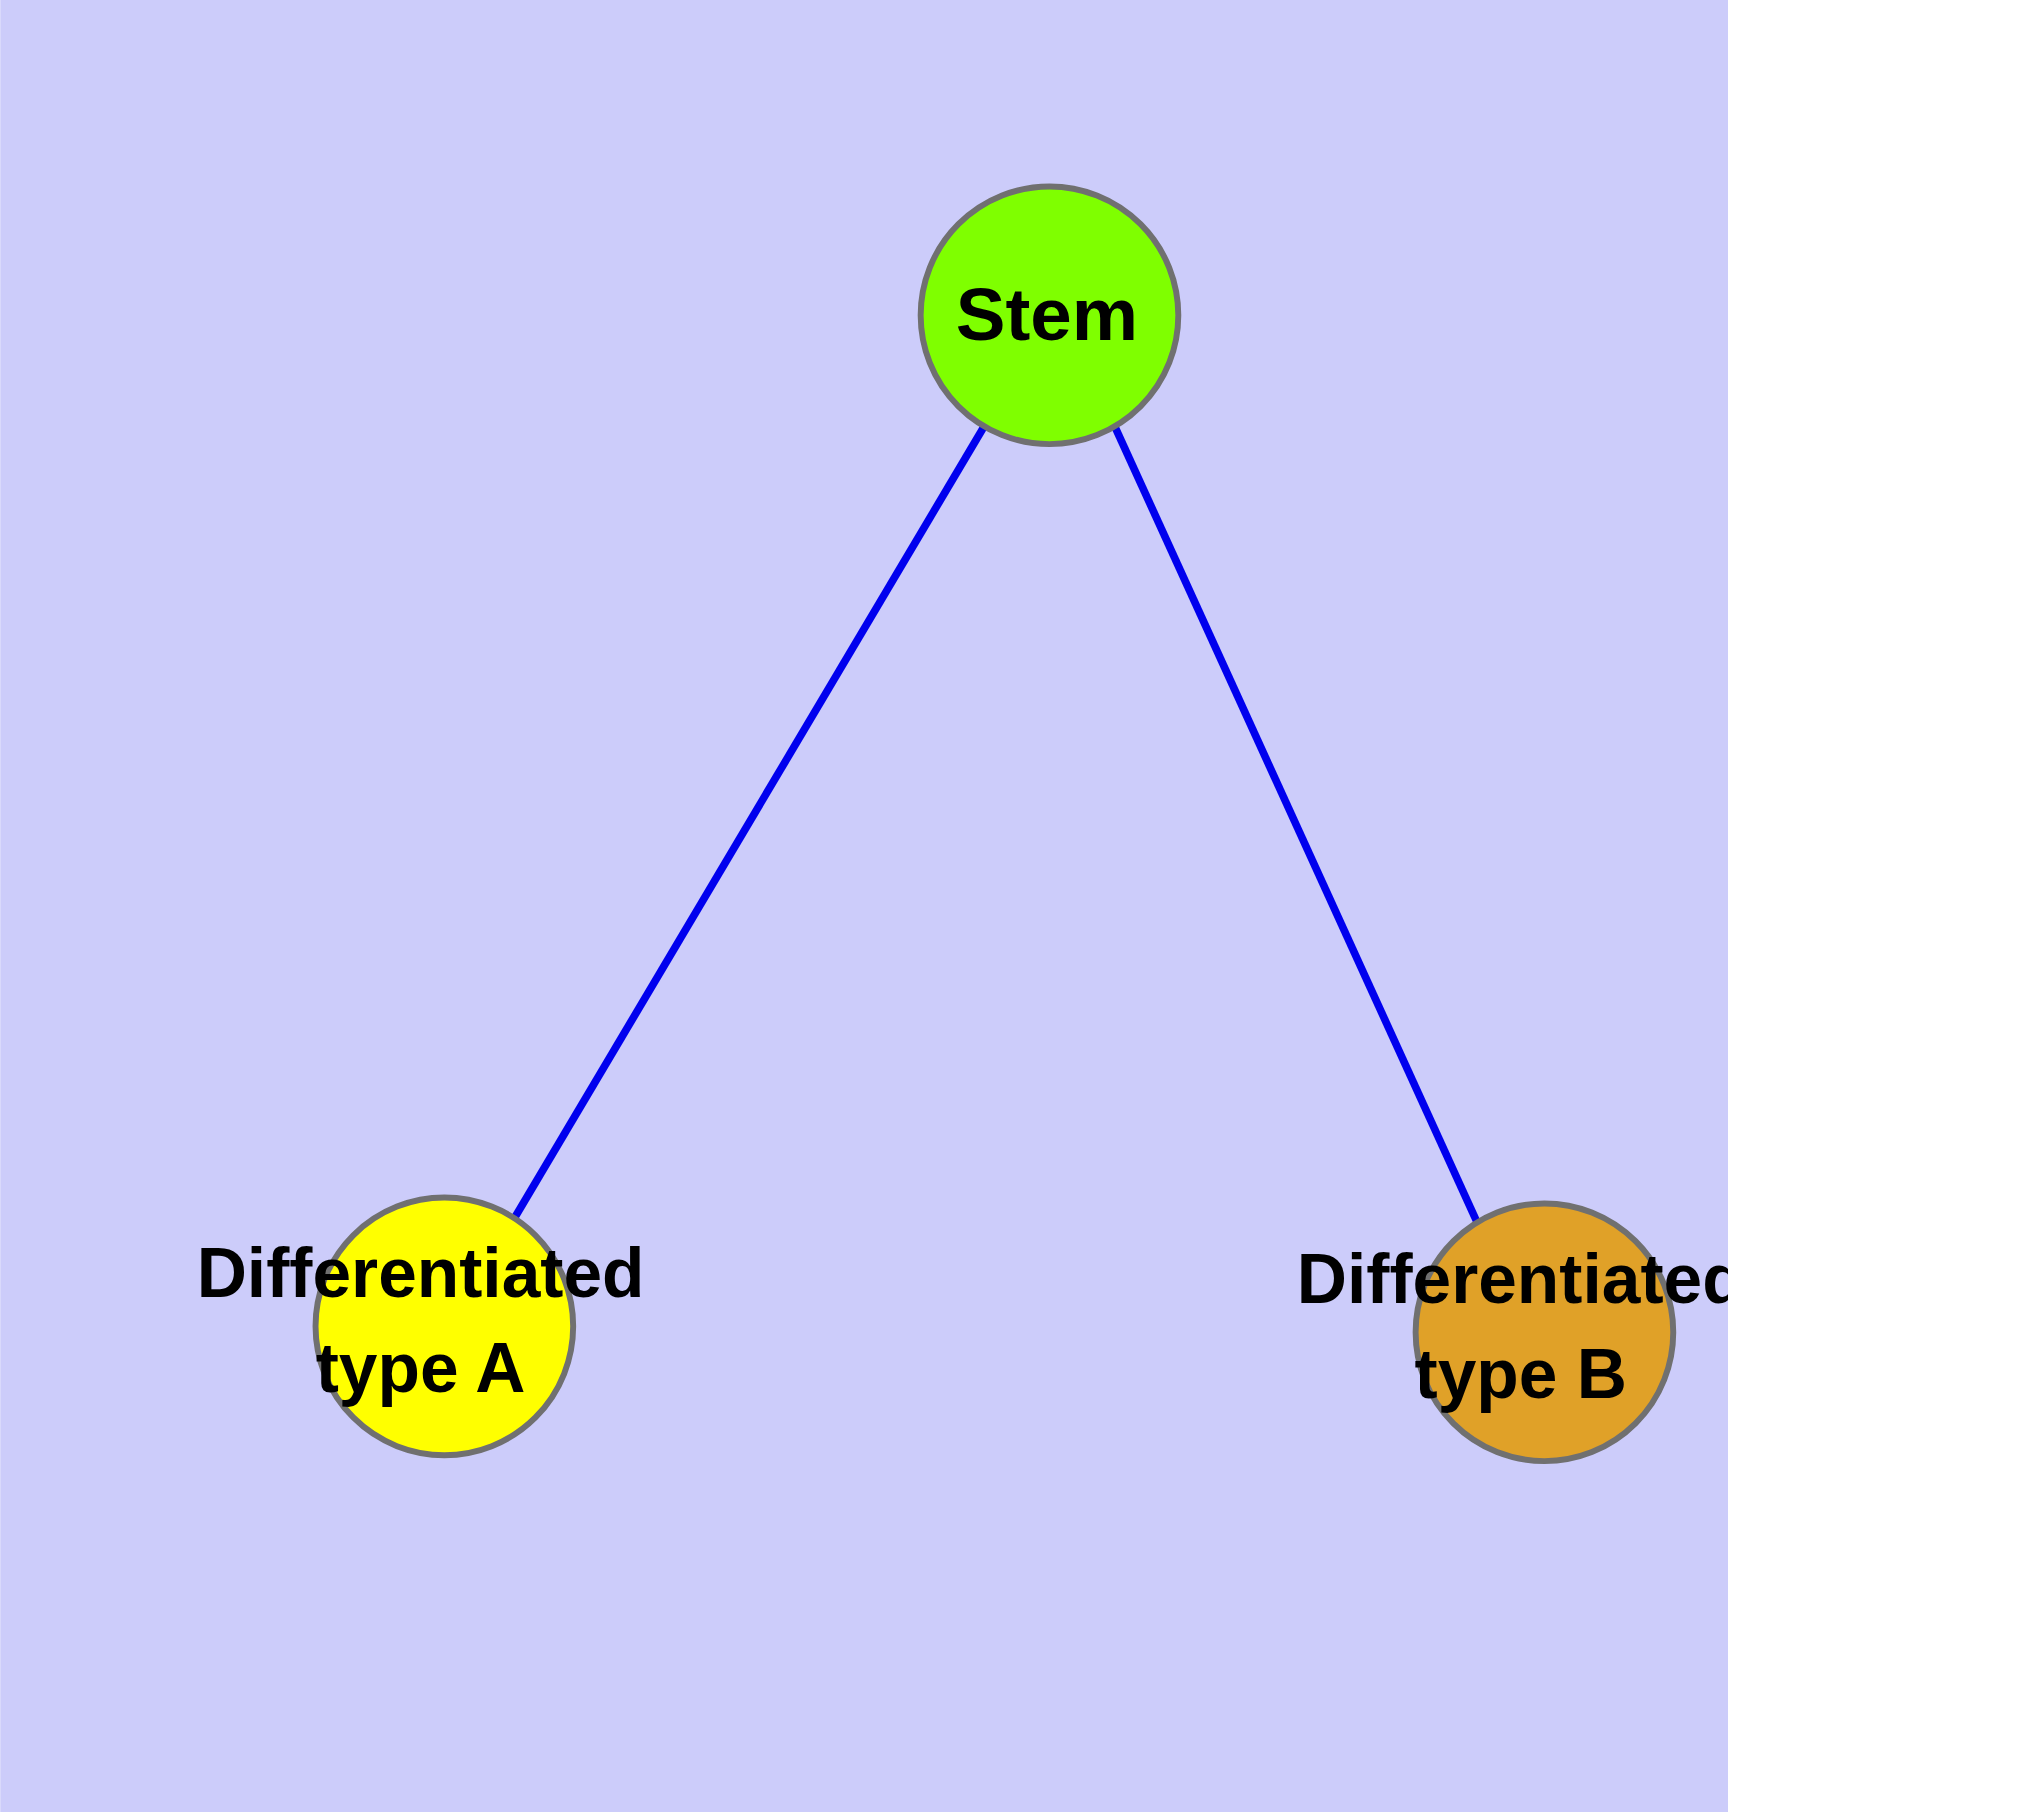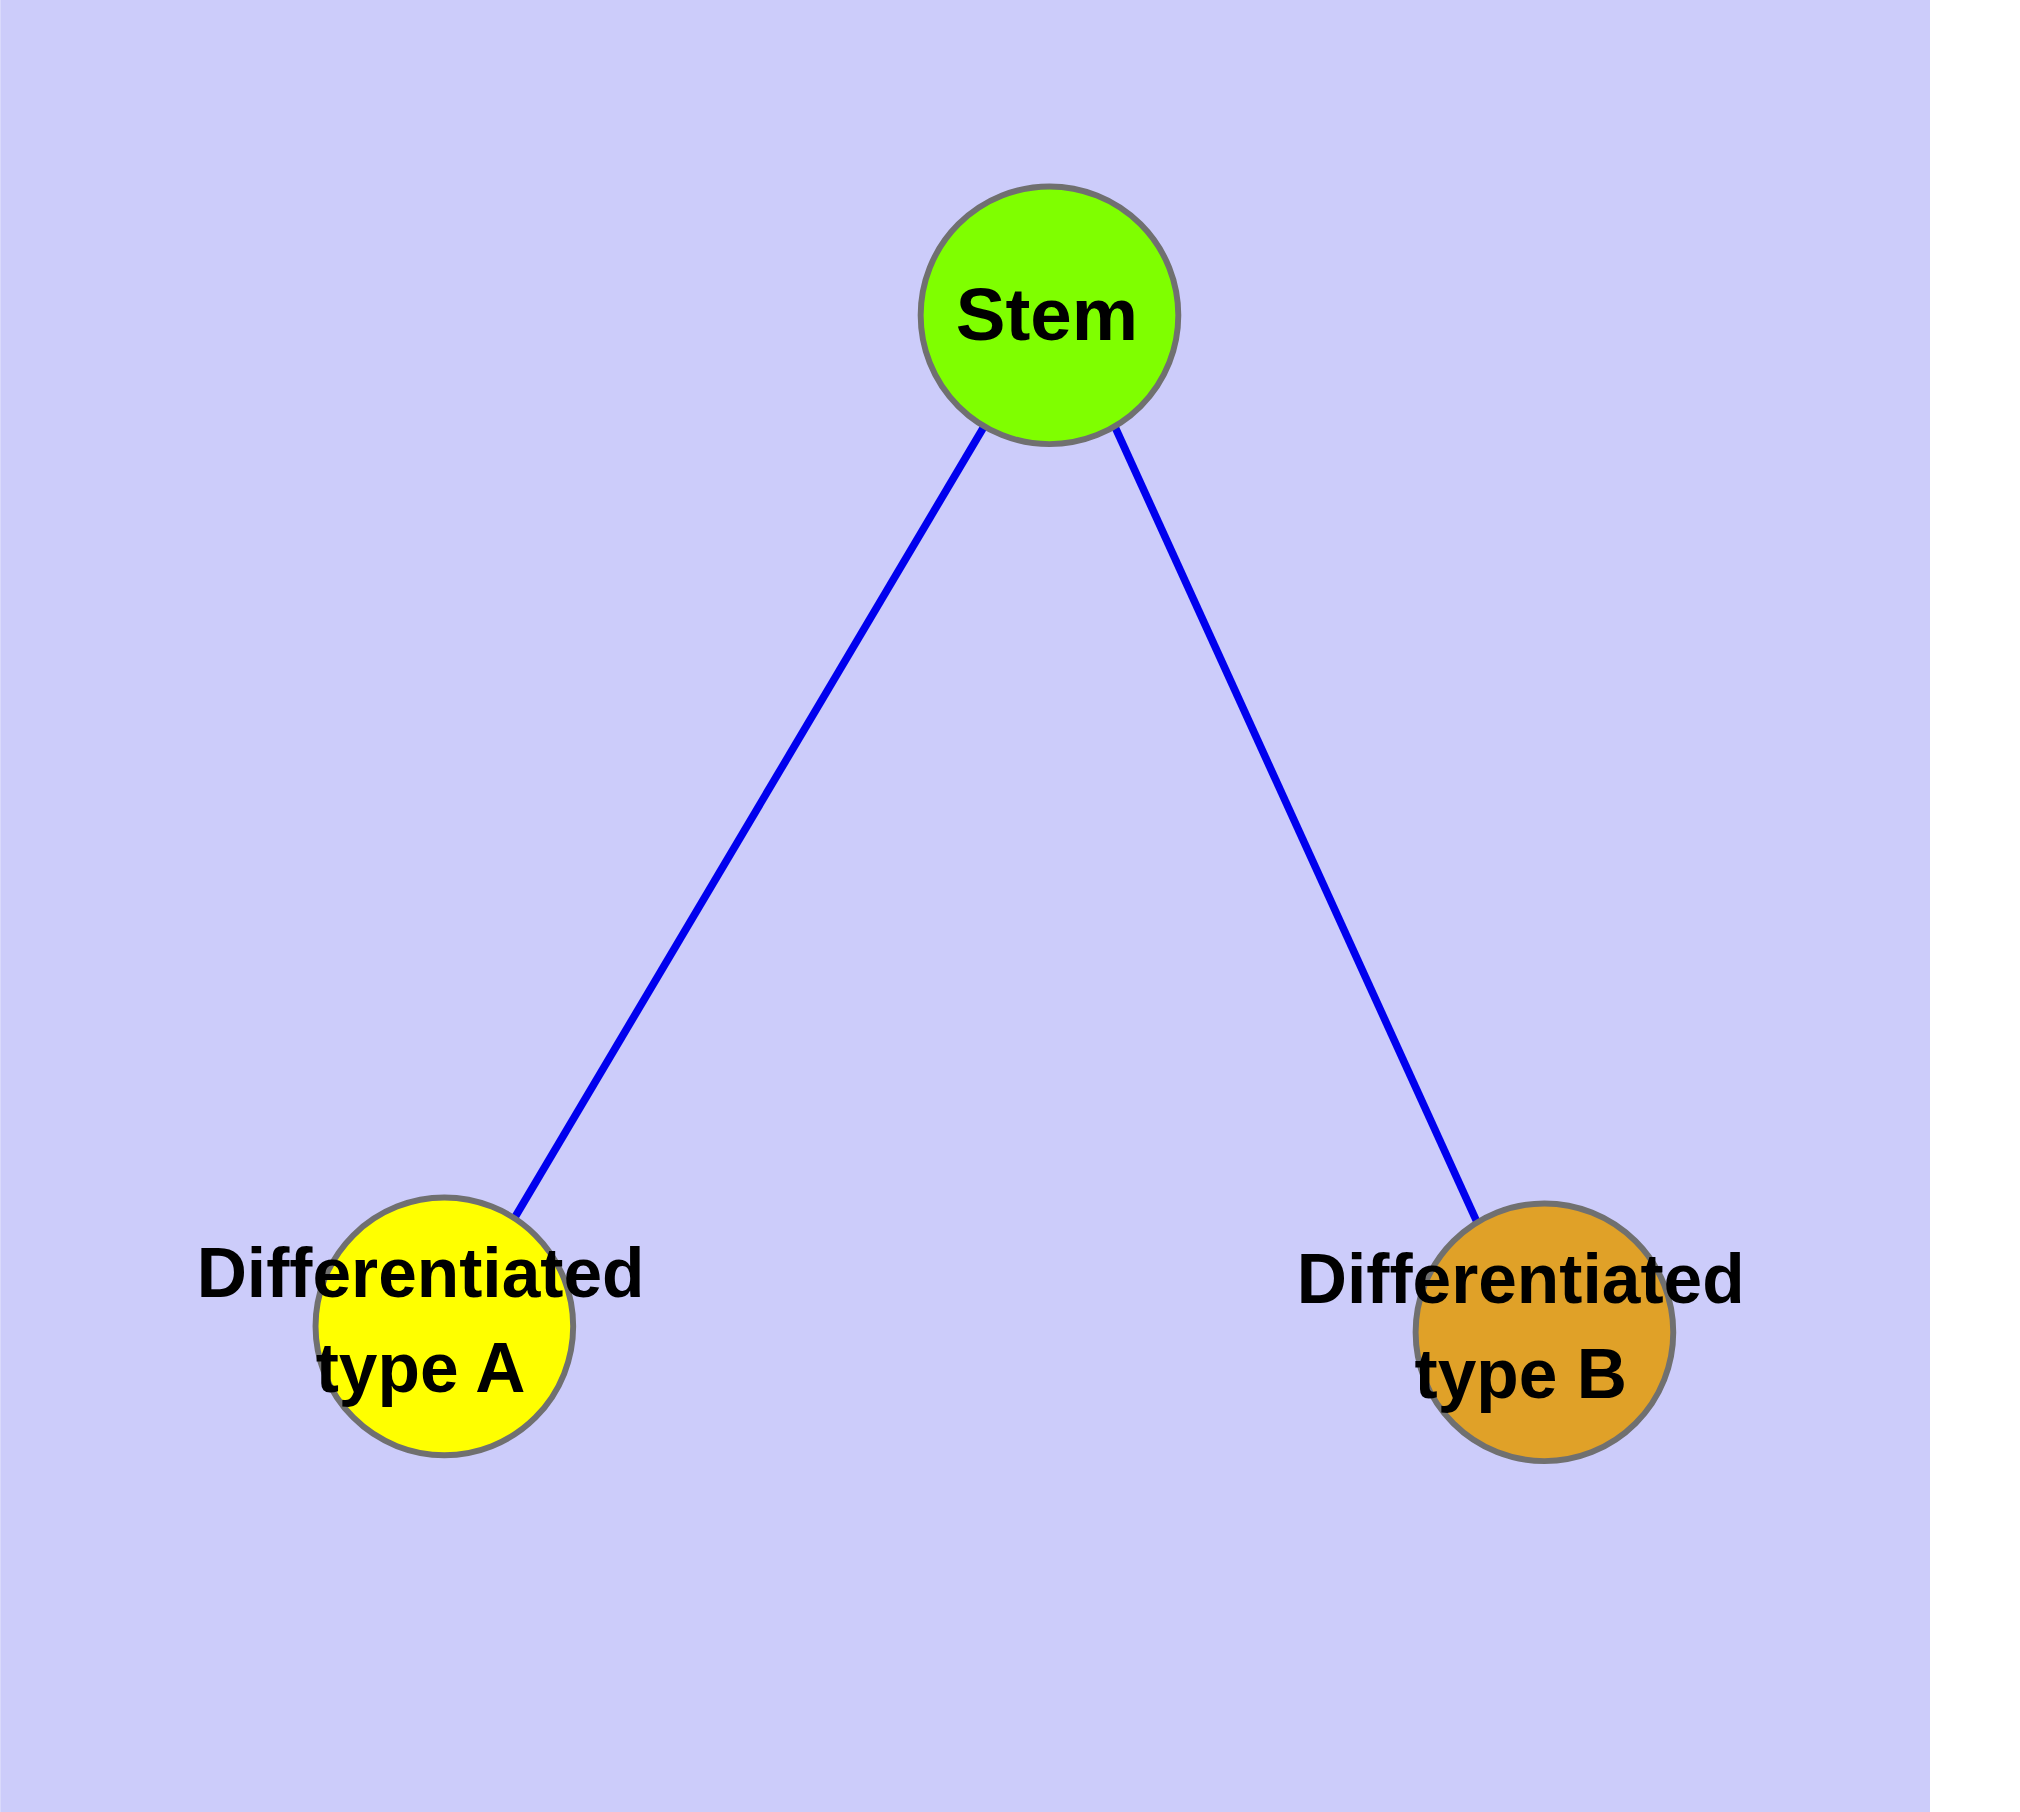--- a/index.html
+++ b/index.html
@@ -43,21 +43,21 @@
   .label-stem {
     font-size: 88px;
   }
   .label-leaf {
     font-size: 82px;
   }
 </style>
 </head>
 <body style="background: rgb(255, 255, 255);">
 
-<div id="canvas" style="width: 1930px; height: 1812px;">
+<div id="canvas" style="width: 1728px; height: 1812px;">
   <svg id="graph-svg" viewBox="0 0 2384 2138" xmlns="http://www.w3.org/2000/svg" style="width: 2021px; height: 1812px;">
 
     <rect id="bg-rect" x="0" y="0" width="2384" height="2138" fill="#ccccfa"></rect>
 
     <g id="edges-layer">
         <line class="edge-line" x1="1161" y1="503" x2="608" y2="1435" stroke="#0000ee" stroke-width="9"></line>
         <line class="edge-line" x1="1315" y1="503" x2="1742" y2="1441" stroke="#0000ee" stroke-width="9"></line>
       </g>
     <g id="nodes-layer">
         <circle class="node-circle" cx="1238" cy="372" r="152" fill="#7fff00" stroke="#707070" stroke-width="7"></circle>

